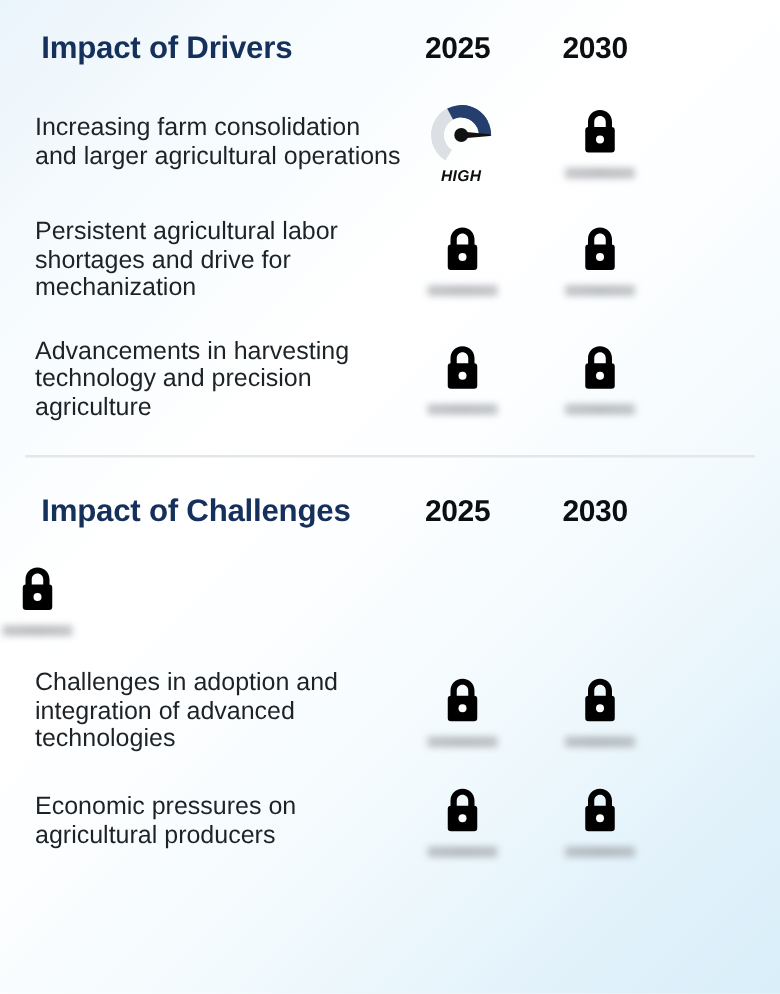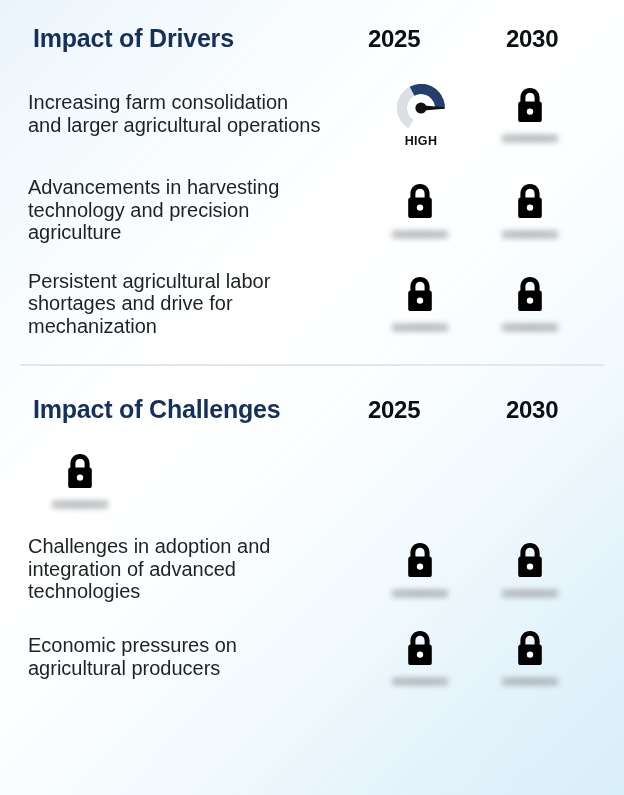--- a/index.html
+++ b/index.html
@@ -30,21 +30,20 @@
     height: 795px;
     box-sizing: border-box;
   }
 
   
   .section { position: relative; }
 
   .section-header {
     display: flex;
     align-items: baseline;
-    gap: 28px;
   }
 
   .section-title {
     color: #16305c;
     font-size: 25px;
     font-weight: bold;
     letter-spacing: -0.2px;
     white-space: nowrap;
   }
 
@@ -76,22 +75,23 @@
     padding-right: 16px;
     color: #1d2226;
     font-size: 20px;
     line-height: 22.5px;
   }
 
   .cell {
     width: 110px;
     display: flex;
     flex-direction: column;
-    align-items: flex-end;
+    align-items: flex-start;
     justify-content: center;
+    font-style: italic;
   }
 
   
   .lock-wrap {
     display: flex;
     flex-direction: column;
     align-items: center;
   }
   .lock-icon { display: block; }
   .redacted {
@@ -180,48 +180,48 @@
           <svg class="lock-icon" width="34" height="40" viewBox="0 0 34 40">
             <path d="M17 3 C11.4 3 7.4 7.2 7.4 12.6 L7.4 18 L12.4 18 L12.4 12.6 C12.4 9.7 14.4 7.8 17 7.8 C19.6 7.8 21.6 9.7 21.6 12.6 L21.6 18 L26.6 18 L26.6 12.6 C26.6 7.2 22.6 3 17 3 Z" fill="#000"></path>
             <rect x="5.2" y="16.6" width="23.6" height="20.4" rx="2.6" fill="#000"></rect>
             <circle cx="17" cy="26.6" r="3.2" fill="#ffffff"></circle>
           </svg>
           <div class="redacted"></div>
         </div>
       </div>
     </div>
 
+    <div class="row" style="margin-top:26px;">
+      <div class="row-label">Persistent agricultural labor shortages and drive for mechanization</div>
+
+      <div class="cell">
+        <div class="lock-wrap">
+          <svg class="lock-icon" width="34" height="40" viewBox="0 0 34 40">
+            <path d="M17 3 C11.4 3 7.4 7.2 7.4 12.6 L7.4 18 L12.4 18 L12.4 12.6 C12.4 9.7 14.4 7.8 17 7.8 C19.6 7.8 21.6 9.7 21.6 12.6 L21.6 18 L26.6 18 L26.6 12.6 C26.6 7.2 22.6 3 17 3 Z" fill="#000"></path>
+            <rect x="5.2" y="16.6" width="23.6" height="20.4" rx="2.6" fill="#000"></rect>
+            <circle cx="17" cy="26.6" r="3.2" fill="#ffffff"></circle>
+          </svg>
+          <div class="redacted"></div>
+        </div>
+      </div>
+
+      <div class="cell">
+        <div class="lock-wrap">
+          <svg class="lock-icon" width="34" height="40" viewBox="0 0 34 40">
+            <path d="M17 3 C11.4 3 7.4 7.2 7.4 12.6 L7.4 18 L12.4 18 L12.4 12.6 C12.4 9.7 14.4 7.8 17 7.8 C19.6 7.8 21.6 9.7 21.6 12.6 L21.6 18 L26.6 18 L26.6 12.6 C26.6 7.2 22.6 3 17 3 Z" fill="#000"></path>
+            <rect x="5.2" y="16.6" width="23.6" height="20.4" rx="2.6" fill="#000"></rect>
+            <circle cx="17" cy="26.6" r="3.2" fill="#ffffff"></circle>
+          </svg>
+          <div class="redacted"></div>
+        </div>
+      </div>
+    </div>
+
     <div class="row" style="margin-top:28px;">
       <div class="row-label">Advancements in harvesting technology and precision agriculture</div>
-
-      <div class="cell">
-        <div class="lock-wrap">
-          <svg class="lock-icon" width="34" height="40" viewBox="0 0 34 40">
-            <path d="M17 3 C11.4 3 7.4 7.2 7.4 12.6 L7.4 18 L12.4 18 L12.4 12.6 C12.4 9.7 14.4 7.8 17 7.8 C19.6 7.8 21.6 9.7 21.6 12.6 L21.6 18 L26.6 18 L26.6 12.6 C26.6 7.2 22.6 3 17 3 Z" fill="#000"></path>
-            <rect x="5.2" y="16.6" width="23.6" height="20.4" rx="2.6" fill="#000"></rect>
-            <circle cx="17" cy="26.6" r="3.2" fill="#ffffff"></circle>
-          </svg>
-          <div class="redacted"></div>
-        </div>
-      </div>
-
-      <div class="cell">
-        <div class="lock-wrap">
-          <svg class="lock-icon" width="34" height="40" viewBox="0 0 34 40">
-            <path d="M17 3 C11.4 3 7.4 7.2 7.4 12.6 L7.4 18 L12.4 18 L12.4 12.6 C12.4 9.7 14.4 7.8 17 7.8 C19.6 7.8 21.6 9.7 21.6 12.6 L21.6 18 L26.6 18 L26.6 12.6 C26.6 7.2 22.6 3 17 3 Z" fill="#000"></path>
-            <rect x="5.2" y="16.6" width="23.6" height="20.4" rx="2.6" fill="#000"></rect>
-            <circle cx="17" cy="26.6" r="3.2" fill="#ffffff"></circle>
-          </svg>
-          <div class="redacted"></div>
-        </div>
-      </div>
-    </div>
-
-    <div class="row" style="margin-top:26px;">
-      <div class="row-label">Persistent agricultural labor shortages and drive for mechanization</div>
 
       <div class="cell">
         <div class="lock-wrap">
           <svg class="lock-icon" width="34" height="40" viewBox="0 0 34 40">
             <path d="M17 3 C11.4 3 7.4 7.2 7.4 12.6 L7.4 18 L12.4 18 L12.4 12.6 C12.4 9.7 14.4 7.8 17 7.8 C19.6 7.8 21.6 9.7 21.6 12.6 L21.6 18 L26.6 18 L26.6 12.6 C26.6 7.2 22.6 3 17 3 Z" fill="#000"></path>
             <rect x="5.2" y="16.6" width="23.6" height="20.4" rx="2.6" fill="#000"></rect>
             <circle cx="17" cy="26.6" r="3.2" fill="#ffffff"></circle>
           </svg>
           <div class="redacted"></div>
         </div>

